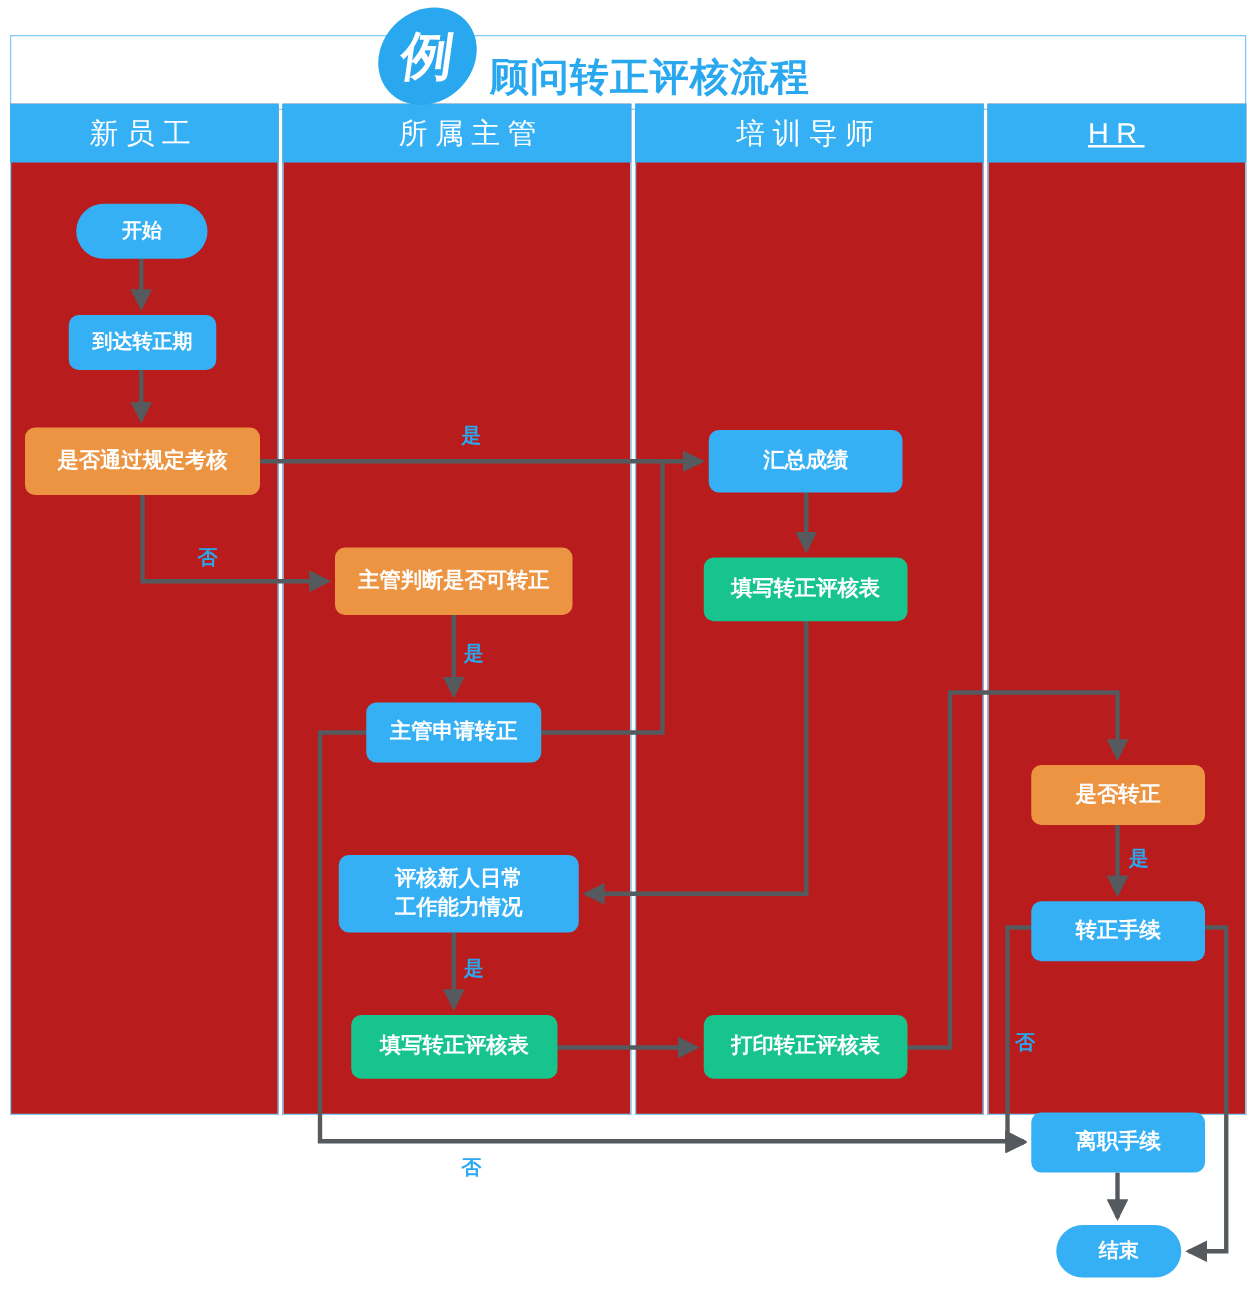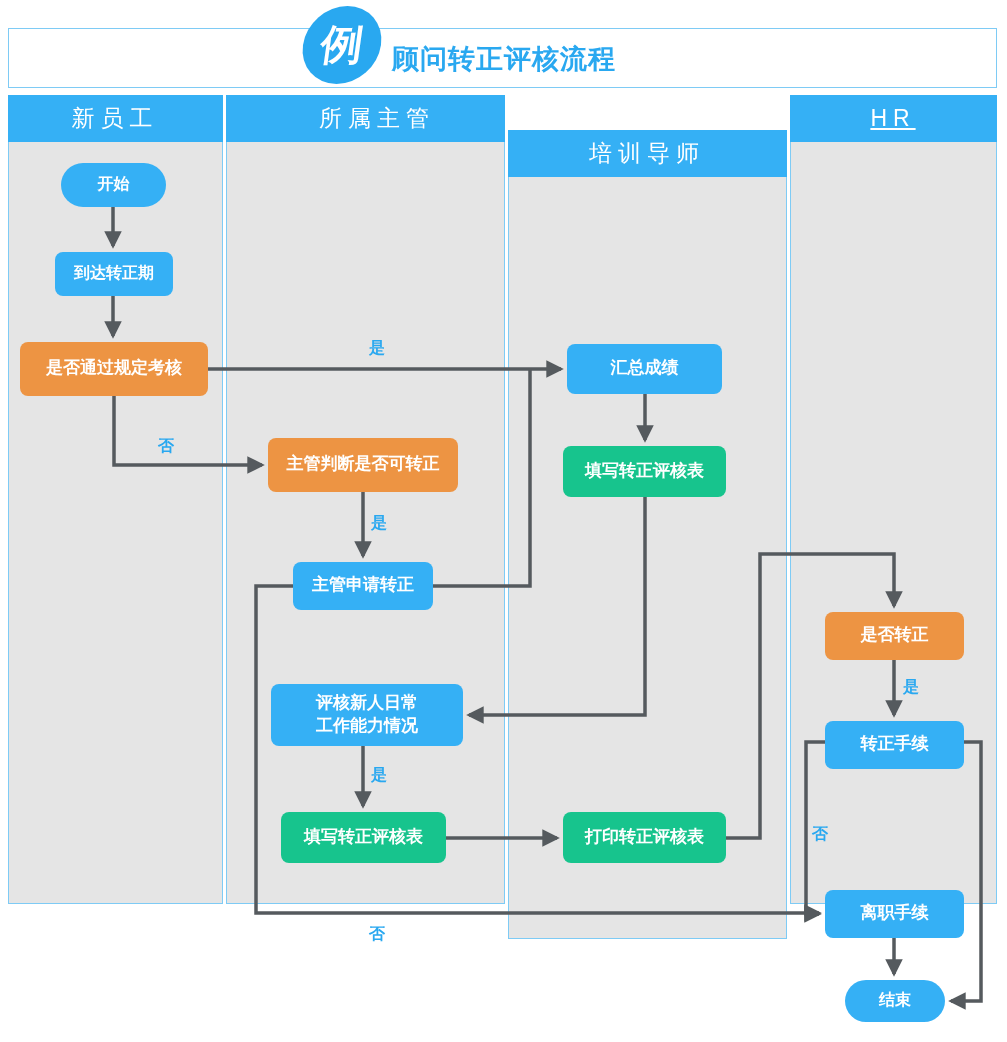--- a/index.html
+++ b/index.html
@@ -40,36 +40,36 @@
     font-weight: bold;
     line-height: 78px;
     text-align: center;
     transform: skewX(-8deg);
     z-index: 4;
   }
   .title-text {
     position: absolute;
     left: 392px;
     top: 41px;
-    font-size: 27px;
+    font-size: 31px;
     font-weight: bold;
     color: #29a8f0;
     letter-spacing: 1px;
     z-index: 3;
     white-space: nowrap;
   }
 
   
   .lane {
     position: absolute;
-    top: 95px;
+    top: 83px;
     height: 809px;
     border: 1.5px solid #7ecbf5;
     box-sizing: border-box;
-    background: #e5e5e5;
+    background: #b91c1c;
   }
   .lane-head {
     position: absolute;
     left: -1.5px;
     top: -1.5px;
     height: 47px;
     background: #35b0f5;
     color: #ffffff;
     font-size: 23px;
     display: flex;
@@ -121,21 +121,21 @@
   <div class="title-badge">例</div>
   <div class="title-text">顾问转正评核流程</div>
 
   <div id="lanes">
       <div class="lane" style="left: 8px; width: 215px;">
         <div class="lane-head" style="width: 215px;">新员工</div>
       </div>
       <div class="lane" style="left: 226px; width: 279px;">
         <div class="lane-head" style="width: 279px; padding-left: 24px;">所属主管</div>
       </div>
-      <div class="lane" style="left: 508px; width: 279px; margin-top: 35px;">
+      <div class="lane" style="left: 508px; width: 279px;">
         <div class="lane-head" style="width: 279px;">培训导师</div>
       </div>
       <div class="lane" style="left: 790px; width: 207px;">
         <div class="lane-head" style="width: 207px; text-decoration: underline;">HR</div>
       </div>
     </div>
 
   <svg id="flow" viewBox="0 0 1007 1042" xmlns="http://www.w3.org/2000/svg">
     <defs>
       <marker id="arrowhead" markerWidth="5" markerHeight="5" refX="4.2" refY="2.5" orient="auto" markerUnits="strokeWidth">

